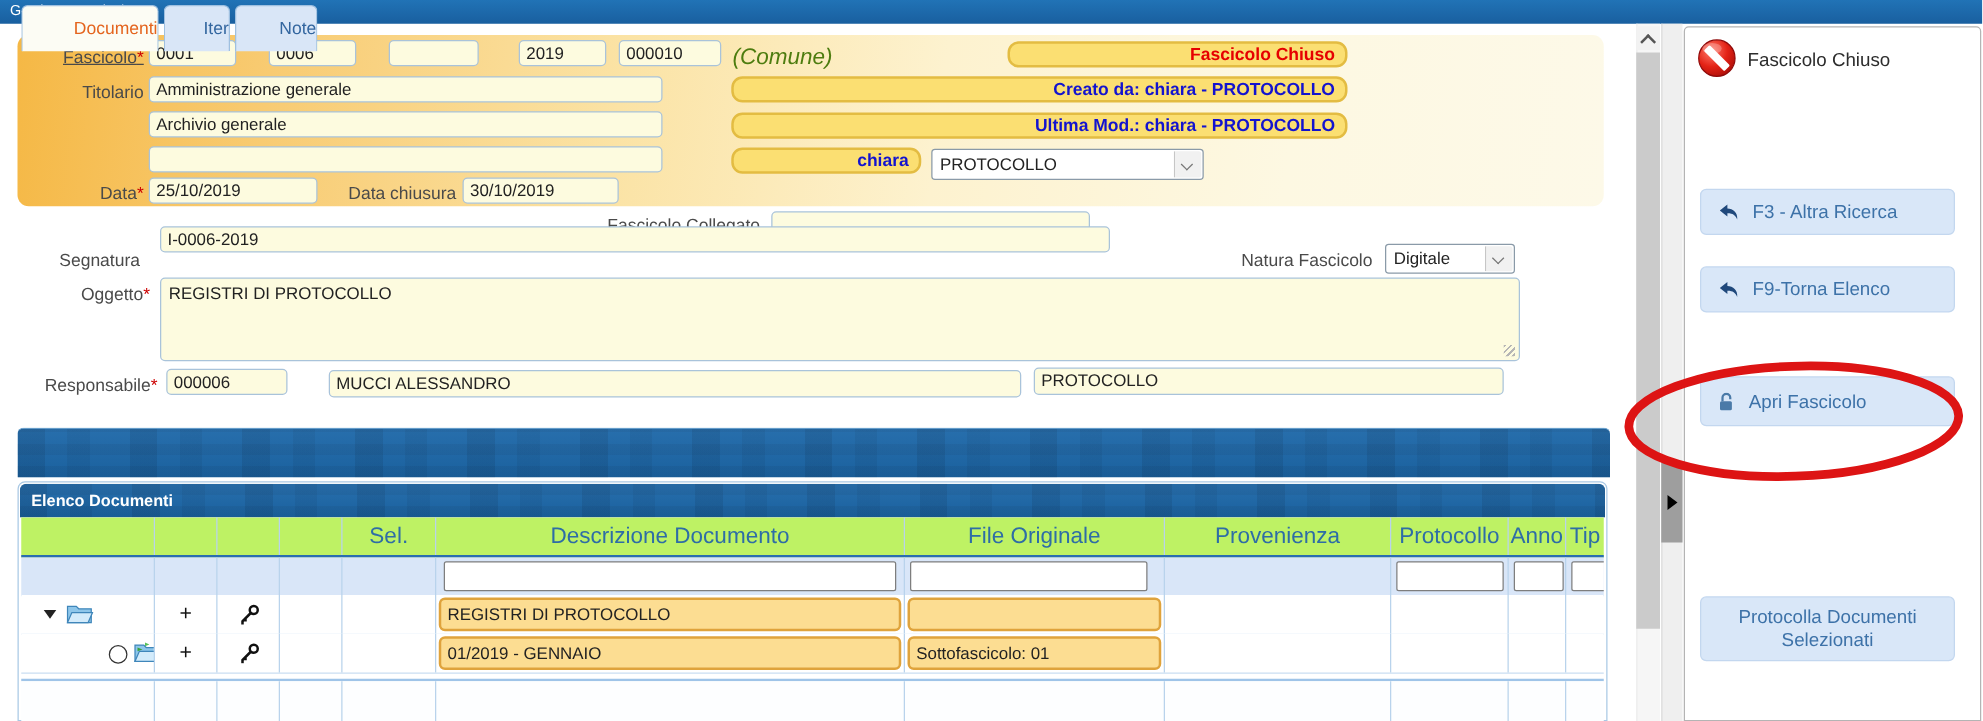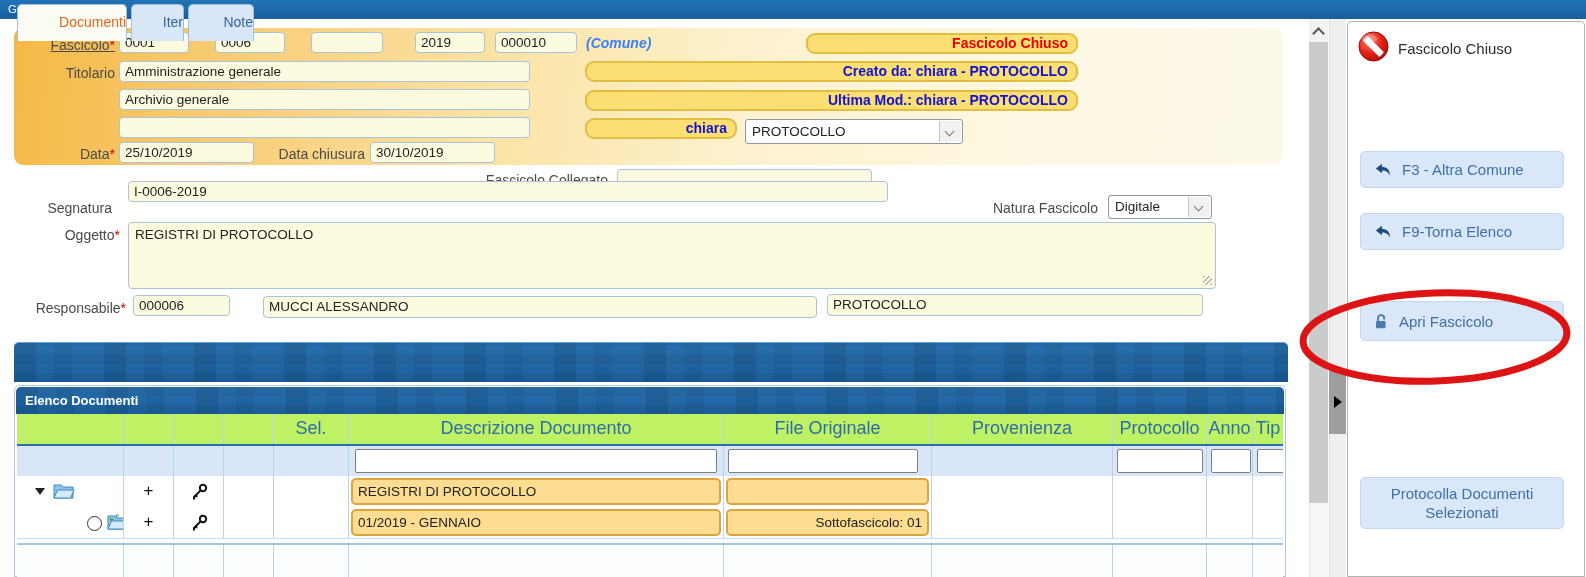--- a/index.html
+++ b/index.html
@@ -15,21 +15,21 @@
   .form-panel{left:14px;top:28px;width:1269px;height:137px;border-radius:9px;
     background:linear-gradient(97deg,#f5b845 0%,#f8cb72 16%,#fbe3a5 38%,#fdf2cf 58%,#fdf8e2 80%,#fdf9e8 100%);}
 
   .lbl{font-size:14px;color:#4a4a4a;text-align:right;white-space:nowrap;}
   .req{color:#cc0000;}
   .field{background:#fdfbdf;border:1px solid #a9c3da;border-radius:4px;height:21px;
          font-size:13.5px;color:#222;padding:0 5px;line-height:19px;white-space:nowrap;overflow:hidden;}
   .banner{background:#fbdf72;border:2px solid #e3bc42;border-radius:9px;height:21px;line-height:17px;
           font-size:14px;font-weight:bold;color:#1313cf;text-align:right;padding:0 8px;white-space:nowrap;}
   .banner.red{color:#e60000;}
-  .comune{color:#3b82f6;font-style:italic;font-weight:bold;font-size:14px;}
+  .comune{color:#4d7c0f;font-style:italic;font-weight:normal;font-size:18px;}
 
   .select{background:#fff;border:1px solid #8a9aa8;border-radius:3px;font-size:13.5px;color:#222;
           line-height:23px;padding:0 26px 0 6px;overflow:hidden;white-space:nowrap;}
   .sel-arrow{position:absolute;right:1px;top:1px;bottom:1px;width:21px;background:#f1f1f1;
              border-left:1px solid #c6c6c6;border-radius:0 2px 2px 0;}
   .chev{position:absolute;left:6px;top:7px;width:6px;height:6px;border-right:1.6px solid #777;
         border-bottom:1.6px solid #777;transform:rotate(45deg);}
 
   .textarea{background:#fdfbdf;border:1px solid #a9c3da;border-radius:4px;font-size:13.5px;
             padding:3px 6px;line-height:17px;}
@@ -247,21 +247,21 @@
       <svg style="position:absolute;left:17px;top:7px;" width="17" height="17" viewBox="0 0 17 17">
         <circle cx="12" cy="5" r="3.2" fill="none" stroke="#111" stroke-width="2"></circle>
         <path d="M9.6 7.4 L3 14 L3 16.5 M5.4 11.6 L5.4 14.2" stroke="#111" stroke-width="2" fill="none"></path>
       </svg>
     </div>
     <div class="tc cw4"></div>
       <div class="tc cw5"></div>
     <div class="tc cw6" style="display:flex;">
         <div class="chip">01/2019 - GENNAIO</div>
       </div>
-    <div class="tc cw7" style="display:flex;text-align:right;">
+    <div class="tc cw7" style="display:flex;">
         <div class="chip">Sottofascicolo: 01</div>
       </div>
     <div class="tc cw8"></div>
       <div class="tc cw9"></div>
       <div class="tc cw10"></div>
       <div class="tc cw11"></div>
   </div>
 
   <div class="abs" style="left:17px;top:543px;width:1266px;height:2px;background:#9fc4e8;"></div>
   <div class="trow" style="top:545px;height:32px;background:#fdfeff;">
@@ -302,21 +302,21 @@
     <circle cx="16" cy="16" r="15" fill="url(#ne)" stroke="#8f0a0a" stroke-width="1"></circle>
     <rect x="4" y="12.6" width="24" height="6.8" rx="1.2" fill="#fff" transform="rotate(45 16 16)"></rect>
     <ellipse cx="12" cy="8" rx="8" ry="4.5" fill="#fff" opacity="0.25"></ellipse>
   </svg>
   <div class="abs side-status" style="left:1398px;top:40px;">Fascicolo Chiuso</div>
 
   <div class="abs side-btn" style="left:1360px;top:151px;width:204px;height:37px;">
     <svg width="17" height="14" viewBox="0 0 16 13">
       <path d="M6.5 0.5 L0.8 5 L6.5 9.6 V7 C10.3 6.9 12.6 8.4 13.9 11.8 C14.4 6.2 10.8 3.6 6.5 3.4 Z" fill="#20497c"></path>
     </svg>
-    <span>F3 - Altra Comune</span>
+    <span>F3 - Altra Ricerca</span>
   </div>
 
   <div class="abs side-btn" style="left:1360px;top:213px;width:204px;height:37px;">
     <svg width="17" height="14" viewBox="0 0 16 13">
       <path d="M6.5 0.5 L0.8 5 L6.5 9.6 V7 C10.3 6.9 12.6 8.4 13.9 11.8 C14.4 6.2 10.8 3.6 6.5 3.4 Z" fill="#20497c"></path>
     </svg>
     <span>F9-Torna Elenco</span>
   </div>
 
   <div class="abs side-btn" style="left:1360px;top:301px;width:204px;height:40px;">

